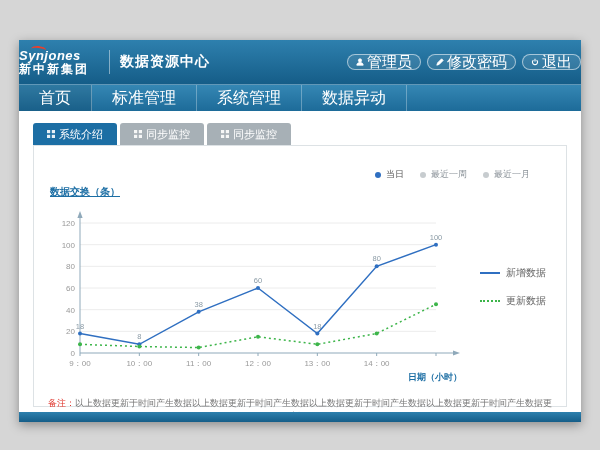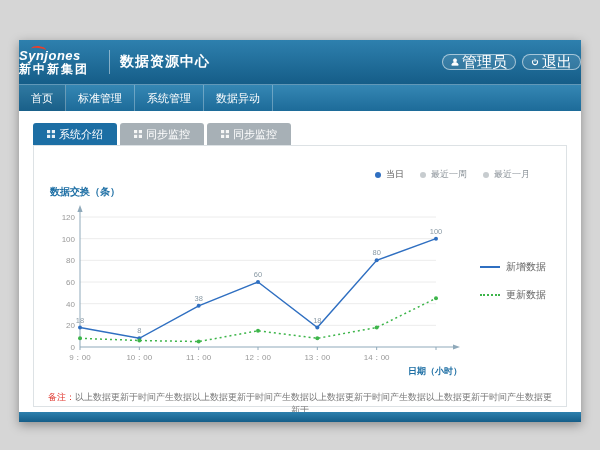--- a/index.html
+++ b/index.html
@@ -19,42 +19,42 @@
   .header-divider { width:1px; height:24px; background:rgba(255,255,255,.45); margin:0 10px; }
   .app-title { color:#fff; font-size:14px; font-weight:bold; letter-spacing:1px; }
   .header-right { margin-left:auto; display:flex; gap:6px; }
   .hbtn { display:flex; align-items:center; gap:3px; height:16px; padding:0 8px; border:1px solid rgba(255,255,255,.55);
           border-radius:9px; background:rgba(255,255,255,.10); color:#fff; font-size:15px; cursor:pointer; }
   .hbtn svg { width:8px; height:8px; fill:#fff; stroke:#fff; }
 
   
   .nav { height:27px; background:linear-gradient(#3587b4,#1d6b99); border-top:1px solid rgba(255,255,255,.3);
          display:flex; align-items:stretch; flex-shrink:0; }
-  .nav-item { display:flex; align-items:center; padding:0 12px; color:#fff; font-size:11px; cursor:pointer;
+  .nav-item { display:flex; align-items:center; padding:0 20px; color:#fff; font-size:16px; cursor:pointer;
               border-right:1px solid rgba(255,255,255,.30); }
   .nav-item.first { background:rgba(0,0,0,.10); }
 
   
   .content { flex:1; background:#fff; padding:12px 14px 8px 14px; overflow:hidden; }
   .tabs { display:flex; gap:3px; }
   .tab { display:flex; align-items:center; gap:4px; height:22px; padding:0 14px; font-size:11px; color:#fff;
          border-radius:3px 3px 0 0; cursor:pointer; }
   .tab.active { background:#1c6ea4; }
   .tab.inactive { background:#a7b0b6; }
   .tab svg { width:8px; height:8px; fill:#fff; opacity:.9; }
 
   .panel { border:1px solid #dde2e5; background:#fff; height:262px; padding:18px 10px 0 10px; position:relative; }
 
   .filters { display:flex; justify-content:flex-end; gap:16px; padding:4px 26px 2px 0; }
   .filter { display:flex; align-items:center; gap:5px; font-size:9px; color:#8a9298; cursor:pointer; }
   .filter .dot { width:6px; height:6px; border-radius:50%; background:#c7cccf; }
   .filter.active { color:#555; }
   .filter.active .dot { background:#2f6fc1; }
 
-  .y-title { color:#1c6ea4; font-size:10px; font-weight:bold; margin:2px 0 2px 6px; }
+  .y-title { color:#1c6ea4; font-size:10px; font-weight:bold; margin:2px 0 8px 6px;text-decoration:underline; }
 
   .chart-row { display:flex; align-items:center; }
   #chart-svg { width:430px; height:186px; flex-shrink:0; }
   #chart-svg text { font-family:"Liberation Sans","DejaVu Sans",sans-serif; }
   .series-legend { display:flex; flex-direction:column; gap:14px; margin-left:6px; margin-top:-26px; }
   .series-item { display:flex; align-items:center; gap:6px; font-size:10px; color:#666; }
   .line-sample { width:20px; height:0; border-top:2px solid #2f6fc1; }
   .line-sample.dotted { border-top:2px dotted #3db54a; }
 
   .remark { text-align:center; font-size:9px; color:#777; margin-top:4px; }
@@ -76,20 +76,26 @@
     </div>
     <div class="header-divider"></div>
     <div class="app-title">数据资源中心</div>
     <div class="header-right">
       <div class="hbtn">
         <svg viewBox="0 0 10 10">
             <circle cx="5" cy="3" r="2"></circle>
             <path d="M1 9c0-2.2 1.8-3.5 4-3.5S9 6.8 9 9z"></path>
           </svg>
         <span>管理员</span>
+      </div>
+      <div class="hbtn">
+        <svg viewBox="0 0 10 10">
+            <path d="M1 9l1-3 5-5 2 2-5 5z"></path>
+          </svg>
+        <span>修改密码</span>
       </div>
       <div class="hbtn">
         <svg viewBox="0 0 10 10" style="fill:none;stroke-width:1.4">
             <path d="M5 1v3.5"></path>
             <path d="M3 2.6a3.2 3.2 0 1 0 4 0"></path>
           </svg>
         <span>退出</span>
       </div>
     </div>
   </div>

